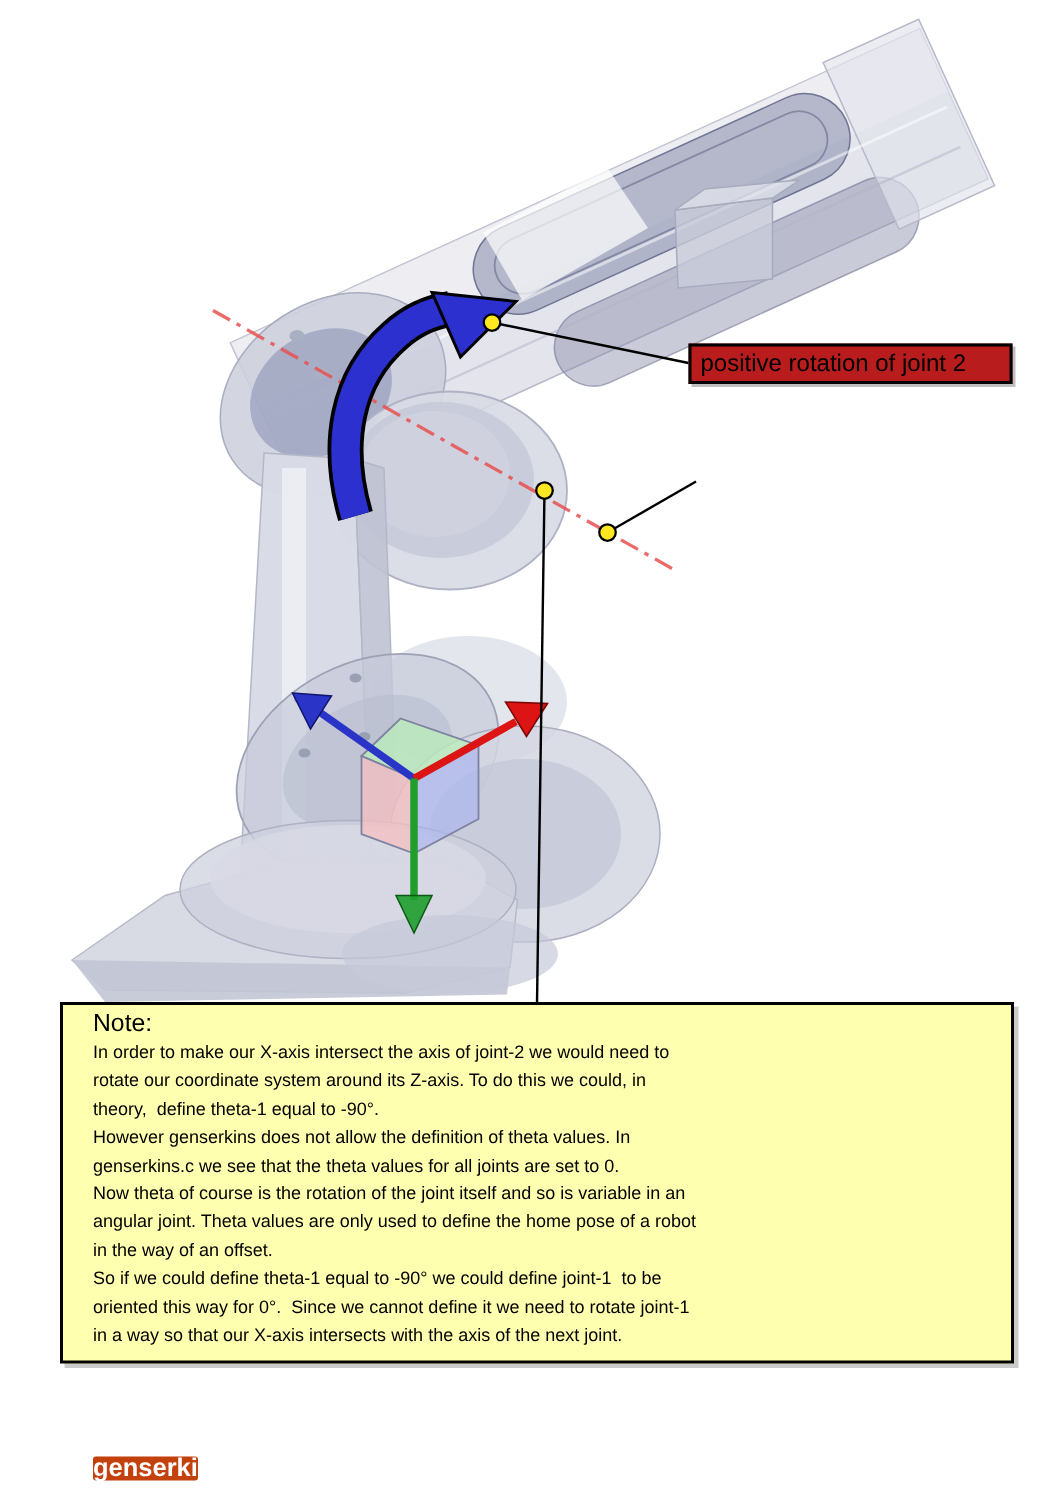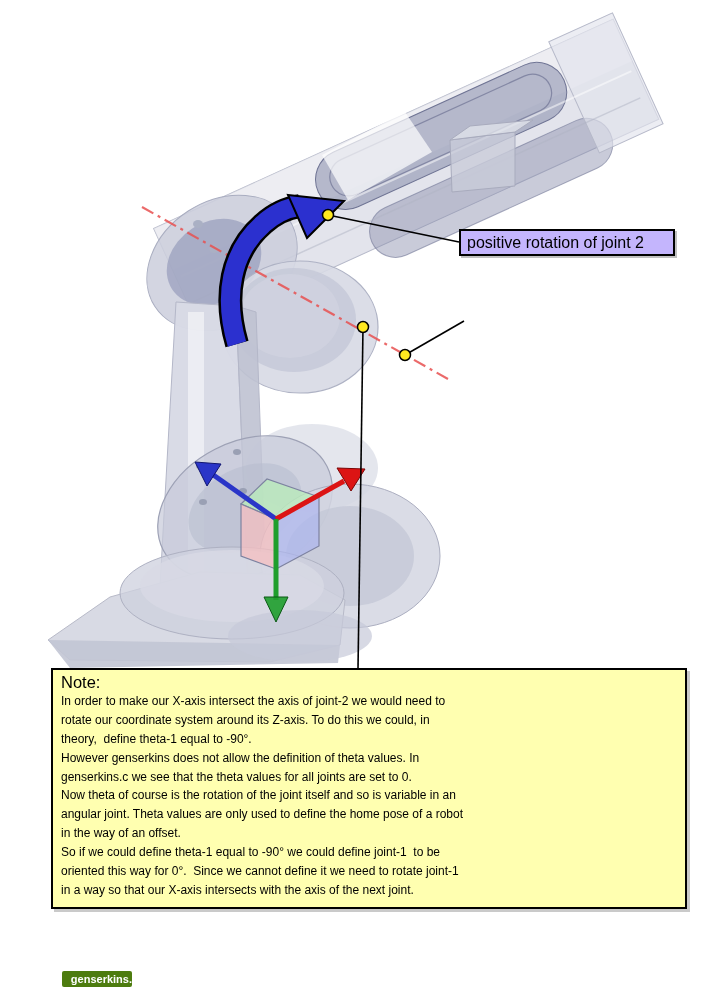--- a/index.html
+++ b/index.html
@@ -3,39 +3,39 @@
 <meta charset="utf-8">
 <style>
   html,body{margin:0;padding:0;background:#fff;}
   #stage{
     position:relative;width:707px;height:1000px;background:#ffffff;
     font-family:"Liberation Sans",sans-serif;overflow:hidden;
   }
   #drawing{position:absolute;left:0;top:0;}
   .callout{
     position:absolute;box-sizing:border-box;
-    background:#c4b5fd;border:2px solid #000;
+    background:#b91c1c;border:2px solid #000;
     box-shadow:2px 2px 0 rgba(140,140,140,.55);
     font-size:16px;line-height:22px;color:#000;
     padding:1px 6px 2px 6px;white-space:nowrap;
   }
   #callout-rotation{left:459px;top:229px;width:216px;height:27px;}
   #callout-axis{left:464px;top:307px;width:119px;height:27px;}
   #note-box{
-    position:absolute;left:51px;top:668px;width:636px;height:241px;
+    position:absolute;left:40px;top:668px;width:636px;height:241px;
     box-sizing:border-box;background:#ffffb0;border:2px solid #000;
     box-shadow:3px 3px 0 rgba(150,150,150,.5);
-    padding:3px 8px 0 8px;color:#000;
+    padding:3px 8px 0 20px;color:#000;
   }
   #note-title{font-size:16.5px;line-height:18.9px;}
   #note-body{font-size:12px;line-height:18.9px;white-space:pre-wrap;}
   #watermark{
     position:absolute;left:62px;top:971px;width:70px;height:16px;
-    background:#4d7c0f;border-radius:2px;color:#fff;
-    font-size:11px;line-height:16px;font-weight:bold;text-align:right;
+    background:#c2410c;border-radius:2px;color:#fff;
+    font-size:17px;line-height:16px;font-weight:bold;text-align:right;
   }
 </style>
 </head>
 <body>
 
 <div id="stage">
 
   <svg id="drawing" width="707" height="1000" viewBox="0 0 707 1000">
 
     <g transform="rotate(-24.5 200 270)">

